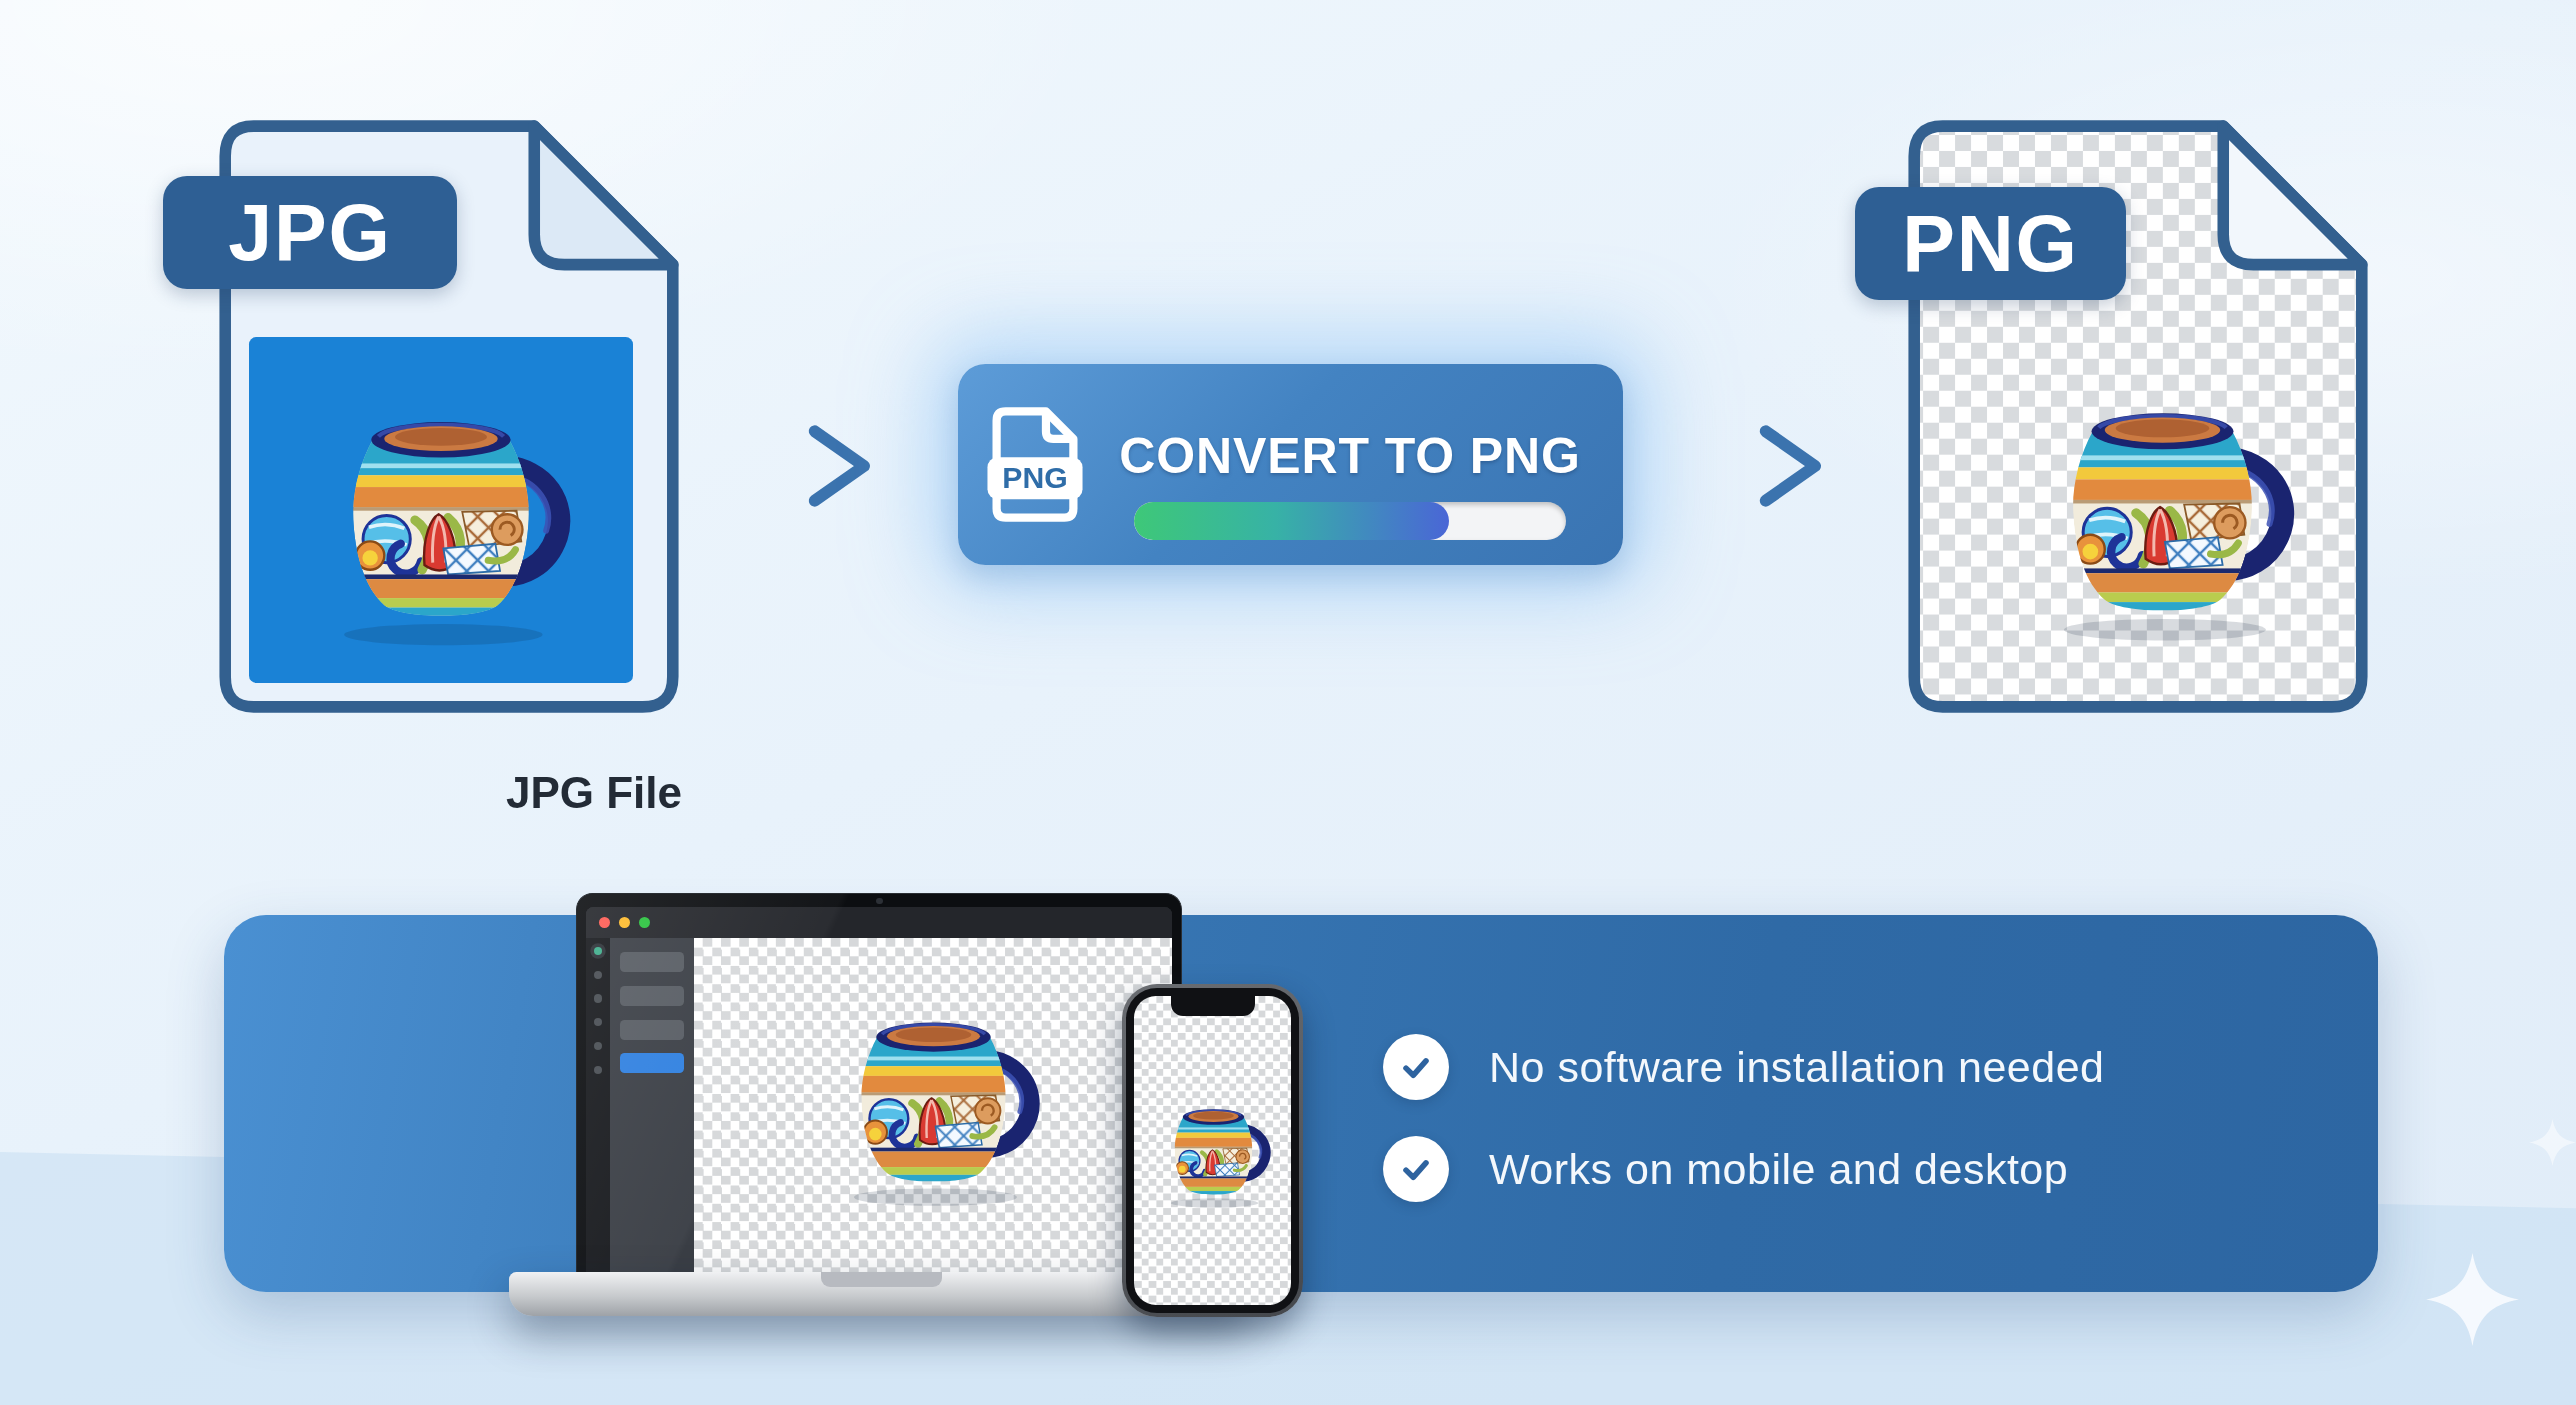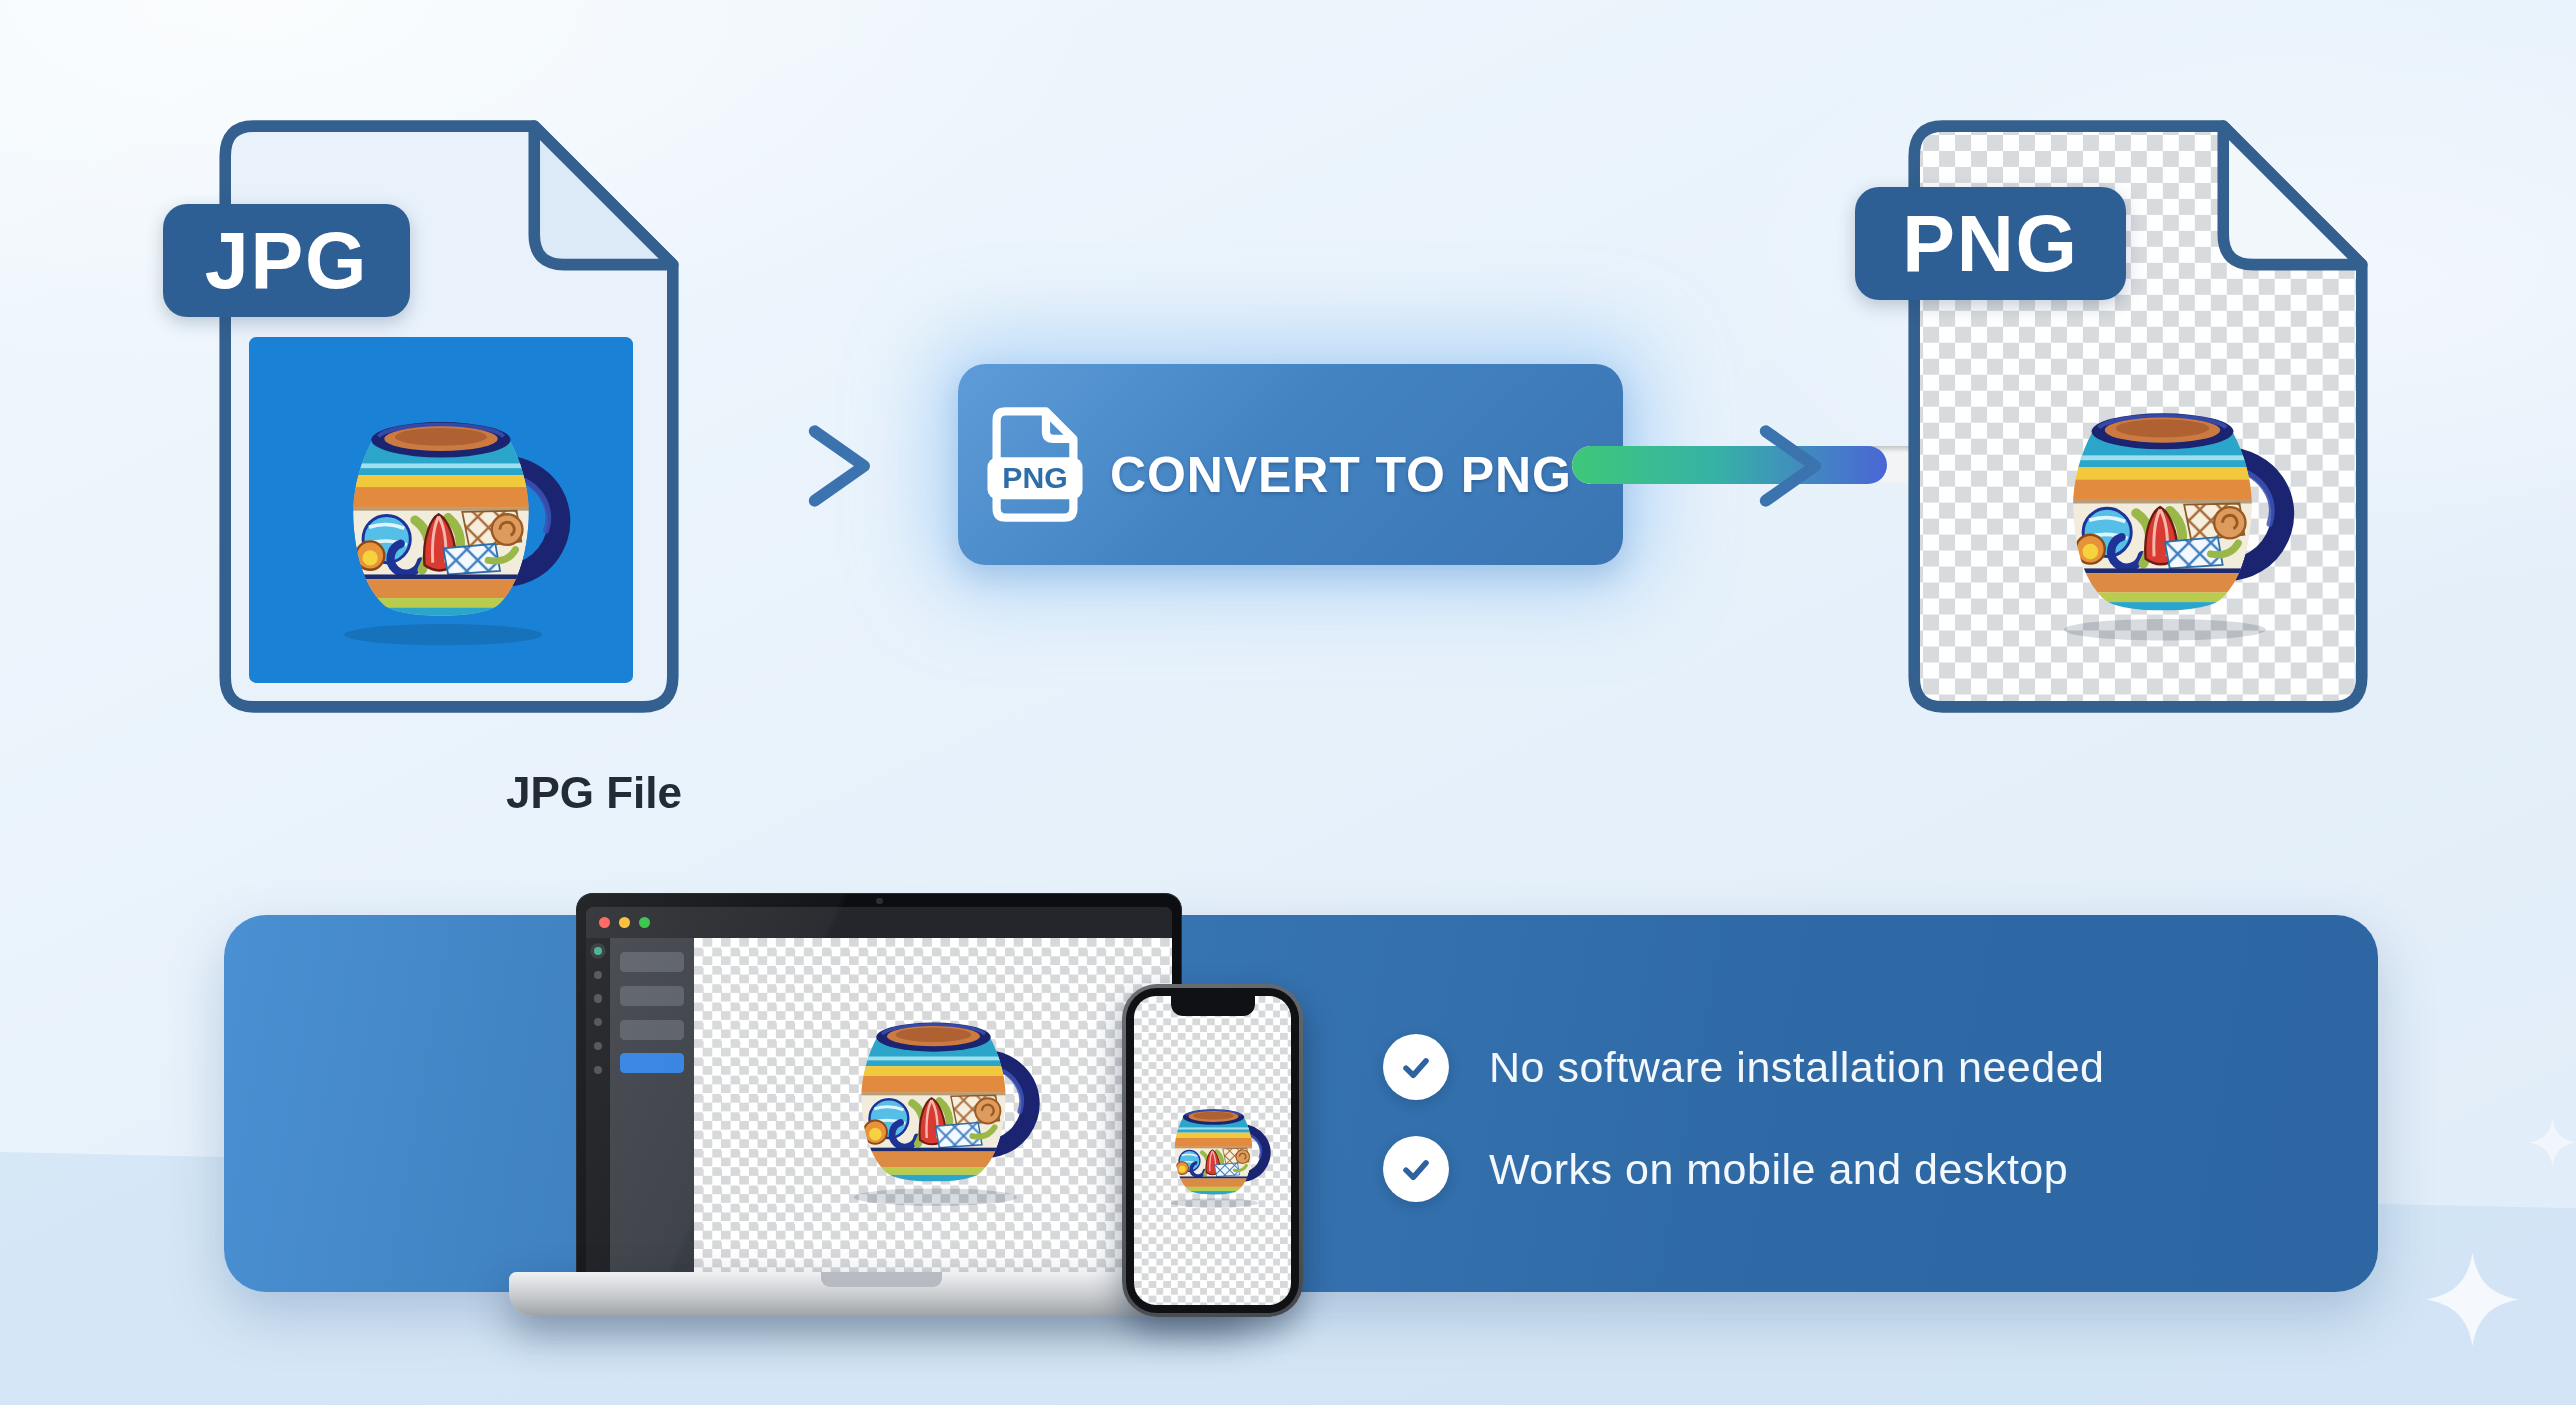--- a/index.html
+++ b/index.html
@@ -43,21 +43,21 @@
 
   
   .convert-btn{
     position:absolute; left:958px; top:364px; width:665px; height:201px;
     border:none; cursor:pointer; border-radius:27.4px;
     background:linear-gradient(135deg,#5d9cd8 0%,#4383c2 45%,#3a74b2 100%);
     box-shadow:0 0 78px 29px rgba(140,195,245,.55), 0 11px 27.4px rgba(40,90,150,.28);
     display:flex; align-items:center; gap:31px; padding:0 33px;
   }
   .convert-btn .btn-icon{ flex:0 0 auto; overflow:visible; }
-  .btn-col{ display:flex; flex-direction:row; justify-content:center; flex:1;margin-top:38px; }
+  .btn-col{ display:flex; flex-direction:column; justify-content:center; flex:1;margin-top:38px; }
   .btn-title{
     color:#fff; font-weight:800; font-size:50px; letter-spacing:0.9px;
     white-space:nowrap; text-align:center; margin-bottom:16.5px;
     text-shadow:0 1.8px 3.7px rgba(20,50,90,.35);
   }
   .progress-track{
     width:432px; height:38px; border-radius:19px; background:#f3f4f6;
     box-shadow:inset 0 2.7px 5.5px rgba(0,0,0,.22); overflow:hidden; margin:0 auto;
   }
   .progress-fill{
@@ -215,21 +215,21 @@
 
   <svg class="file-icon" style="left:218px;top:119px" width="462" height="595" viewBox="0 0 520 670">
     <path d="M40 8 H356 L512 164 V628 Q512 662 478 662 H40 Q8 662 8 628 V42 Q8 8 40 8 Z" fill="#e9f2fb" stroke="#33608f" stroke-width="13" stroke-linejoin="round"></path>
     <path d="M356 8 V130 Q356 164 390 164 H512 Z" fill="#dce9f6" stroke="#33608f" stroke-width="13" stroke-linejoin="round"></path>
   </svg>
   <div class="photo">
     <svg width="274" height="251" viewBox="0 0 232 212">
       <use href="#mug"></use>
     </svg>
   </div>
-  <div class="badge" style="left:163px;top:204px;width:247px;height:113px">
+  <div class="badge" style="left:163px;top:176px;width:294px;height:113px">
     <span>JPG</span>
   </div>
   <div class="file-label" style="left:206px;top:768px">JPG File</div>
 
   <svg class="flow-arrow" style="left:725px;top:413px" width="174" height="106" viewBox="0 0 190 116">
     <line x1="8" y1="58" x2="130" y2="58" stroke="url(#arrowFade)" stroke-width="13" stroke-linecap="round"></line>
     <polyline points="98,20 152,58 98,96" fill="none" stroke="#3b73ae" stroke-width="13" stroke-linecap="round" stroke-linejoin="round"></polyline>
   </svg>
 
   <button class="convert-btn">

